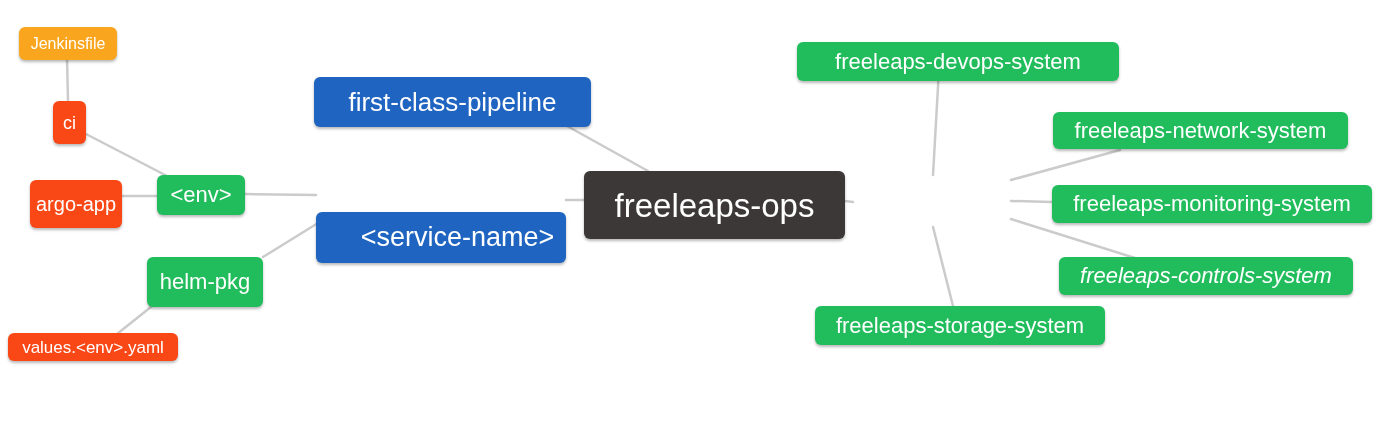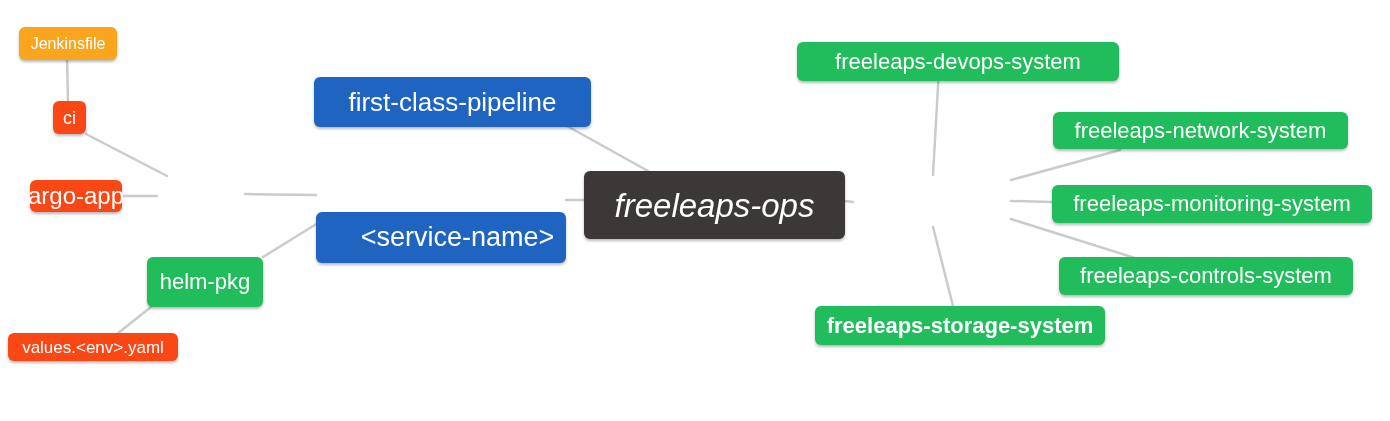--- a/index.html
+++ b/index.html
@@ -44,21 +44,21 @@
     white-space: nowrap;
     cursor: pointer;
     user-select: none;
     line-height: 1;
     box-sizing: border-box;
   }
   .node--blue  { background: var(--blue,  #1e64c0); margin-top: 40px; }
   .node--green { background: var(--green, #21bd5c); }
   .node--red   { background: var(--red,   #f94816); }
   .node--amber { background: var(--amber, #f9a61e); }
-  .node--dark  { background: var(--dark,  #3c3838); font-style: italic; }
+  .node--dark  { background: var(--dark,  #3c3838); }
 </style>
 </head>
 <body>
 
 <div class="canvas">
 
   <svg class="edges" viewBox="0 0 1390 421" xmlns="http://www.w3.org/2000/svg">
     <line x1="67" y1="58" x2="68" y2="101"></line>
     <line x1="86" y1="134" x2="167" y2="176"></line>
     <line x1="122" y1="196" x2="157" y2="196"></line>
@@ -70,39 +70,40 @@
     <line x1="845" y1="201" x2="853" y2="202"></line>
     <line x1="933" y1="175" x2="939" y2="69"></line>
     <line x1="1011" y1="180" x2="1120" y2="150"></line>
     <line x1="1011" y1="201" x2="1052" y2="202"></line>
     <line x1="1011" y1="219" x2="1135" y2="258"></line>
     <line x1="933" y1="227" x2="953" y2="306"></line>
   </svg>
 
   <div class="node node--amber" style="left:19px;   top:27px;  width:98px;  height:33px; font-size:16px;">Jenkinsfile</div>
 
-  <div class="node node--red" style="left:53px;   top:101px; width:33px;  height:33px; font-size:18px;">ci</div>
+  <div class="node node--red" style="left:53px;   top:101px; width:33px;  height:43px; font-size:18px;">ci</div>
 
-  <div class="node node--red" style="left:30px;   top:180px; width:92px;  height:32px; font-size:24px;">argo-app</div>
+  <div class="node node--red" style="left:30px;   top:180px; width:92px;  height:48px; font-size:20px;">argo-app</div>
 
+  <div class="node node--green" style="left:157px;  top:175px; width:88px;  height:40px; font-size:22px;">&lt;env&gt;</div>
 
   <div class="node node--green" style="left:147px;  top:257px; width:116px; height:50px; font-size:22px;">helm-pkg</div>
 
   <div class="node node--red" style="left:8px;    top:333px; width:170px; height:28px; font-size:17px;">values.&lt;env&gt;.yaml</div>
 
   <div class="node node--blue" style="left:314px;  top:37px;  width:277px; height:50px; font-size:26px;">first-class-pipeline</div>
 
   <div class="node node--blue" style="left:316px;  top:172px; width:250px; height:51px; font-size:27px;padding-left:33px;">&lt;service-name&gt;</div>
 
   <div class="node node--dark" style="left:584px;  top:171px; width:261px; height:68px; font-size:33px;">freeleaps-ops</div>
 
 
   <div class="node node--green" style="left:797px;  top:30px;  width:322px; height:39px; font-size:22px;margin-top:12px;">freeleaps-devops-system</div>
 
   <div class="node node--green" style="left:1052px; top:185px; width:320px; height:38px; font-size:22px;">freeleaps-monitoring-system</div>
 
   <div class="node node--green" style="left:1053px; top:112px; width:295px; height:37px; font-size:22px;">freeleaps-network-system</div>
 
-  <div class="node node--green" style="left:1059px; top:257px; width:294px; height:38px; font-size:22px;">freeleaps-controls-system</div>
+  <div class="node node--green" style="left:1059px; top:257px; width:294px; height:38px; font-size:22px;font-style:italic;">freeleaps-controls-system</div>
 
-  <div class="node node--green" style="left:815px;  top:306px; width:290px; height:39px; font-size:22px;font-weight:bold;">freeleaps-storage-system</div>
+  <div class="node node--green" style="left:815px;  top:306px; width:290px; height:39px; font-size:22px;">freeleaps-storage-system</div>
 
 </div>
 
 </body></html>

